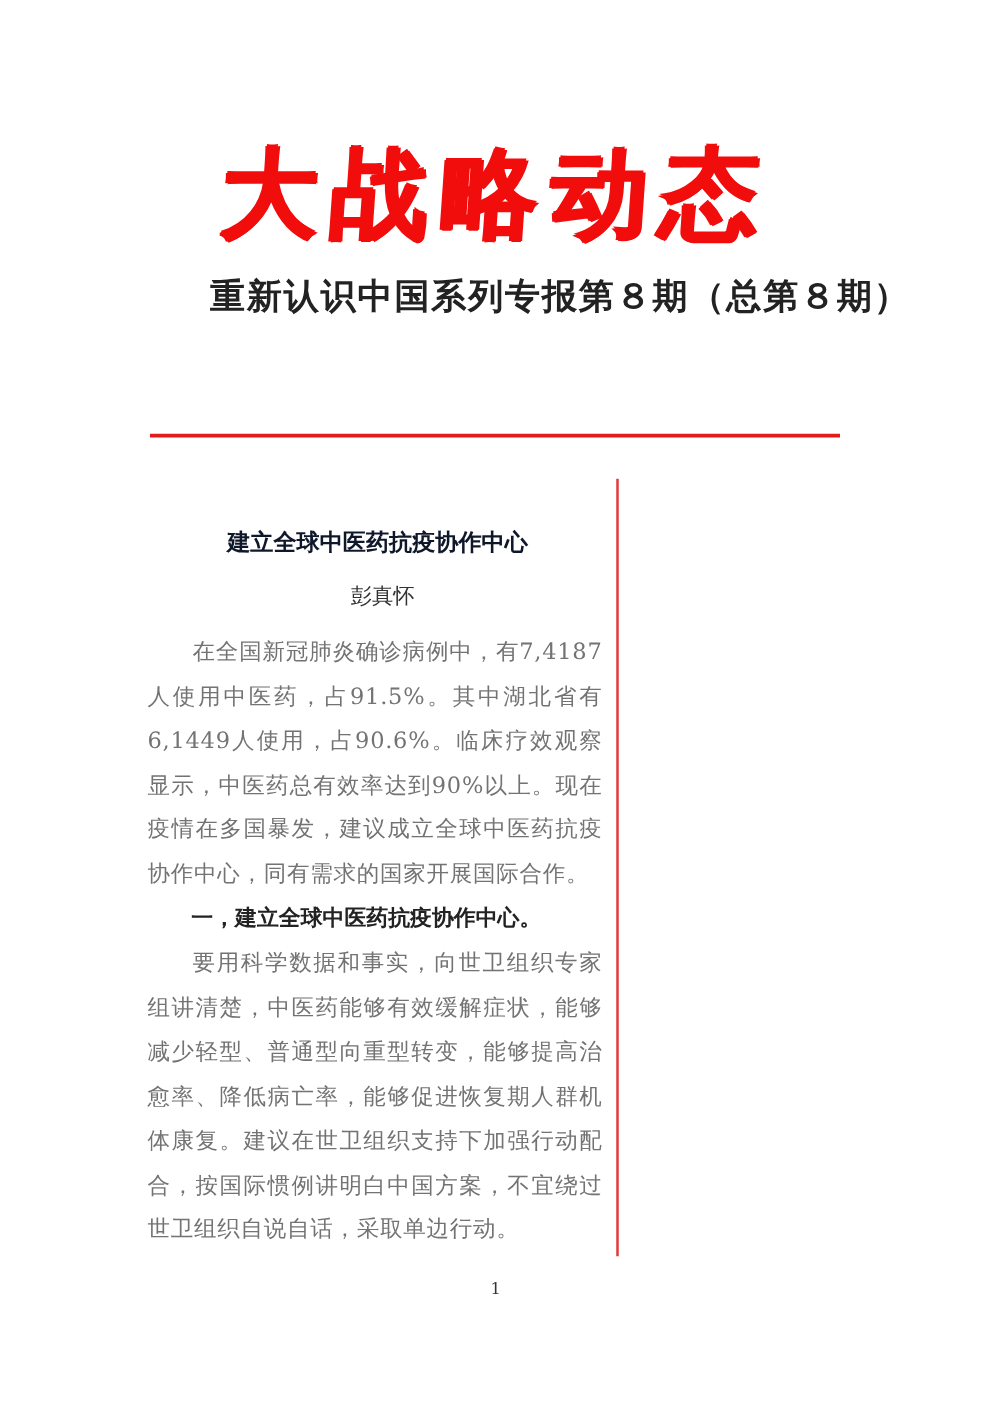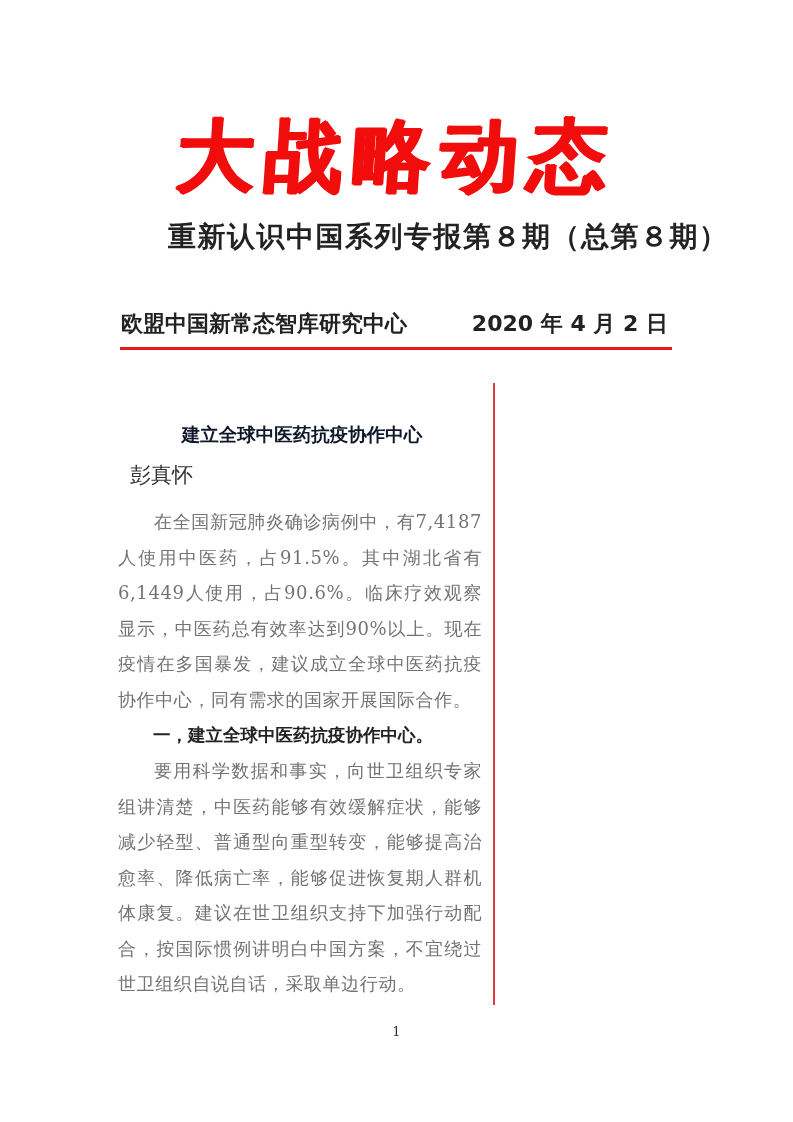--- a/index.html
+++ b/index.html
@@ -94,22 +94,23 @@
       font-family: "DejaVu Sans", "Liberation Sans", sans-serif;
       font-weight: bold;
       font-size: 18.5px;
       line-height: 34px;
       color: #0f172a;
       margin: 0;
       padding-left: 4px;
       white-space: nowrap;
     }
     .author {
-      font-family: Liberation Mono, monospace;
-      font-size: 21px;
+      text-align: center;
+      font-family: Liberation Serif, serif;
+      font-size: 17px;
       line-height: 30px;
       margin-top: 10px;
       color: #333333;
       padding-left: 12px;
     }
     .para {
       font-family: "DejaVu Serif", "Liberation Serif", serif;
       font-size: 18px;
       line-height: 35.5px;
       color: #737373;
@@ -144,22 +145,20 @@
     }
   </style>
 </head>
 <body>
 
 <div class="masthead">大战略动态</div>
 
 <div class="subtitle">重新认识中国系列专报第８期（总第８期）</div>
 
 <div class="org-row">
-  <span class="org-name">欧盟中国新常态智库研究中心</span>
-  <span class="issue-date">2020 年 4 月 2 日</span>
 </div>
 
 <div class="rule-h"></div>
 
 <div class="rule-v"></div>
 
 <div class="article">
   <h1 class="article-title">建立全球中医药抗疫协作中心</h1>
   <div class="author">彭真怀</div>
   <p class="para first">在全国新冠肺炎确诊病例中，有7,4187人使用中医药，占91.5%。其中湖北省有6,1449人使用，占90.6%。临床疗效观察显示，中医药总有效率达到90%以上。现在疫情在多国暴发，建议成立全球中医药抗疫协作中心，同有需求的国家开展国际合作。</p>

